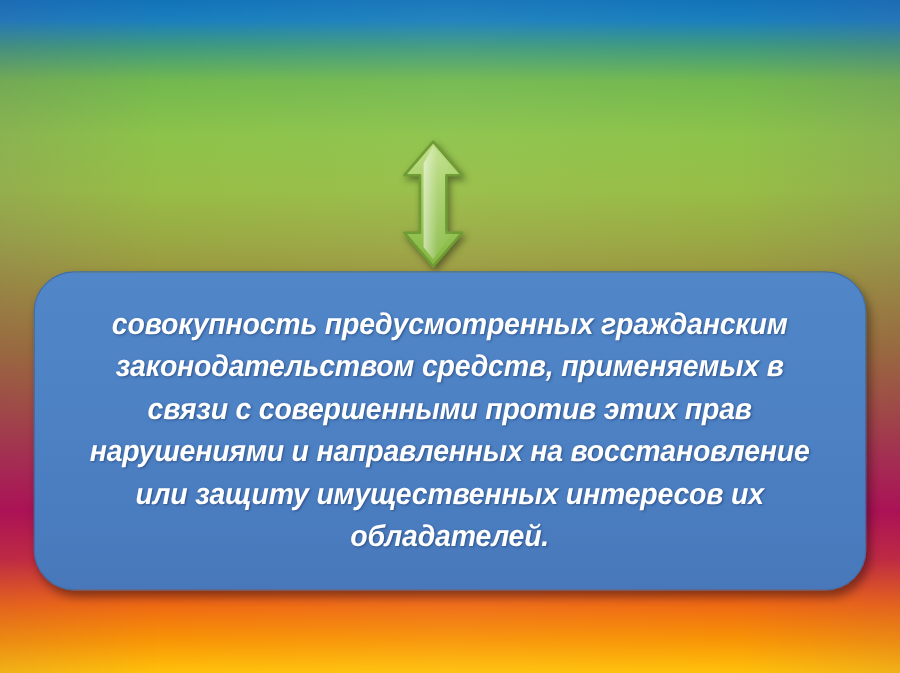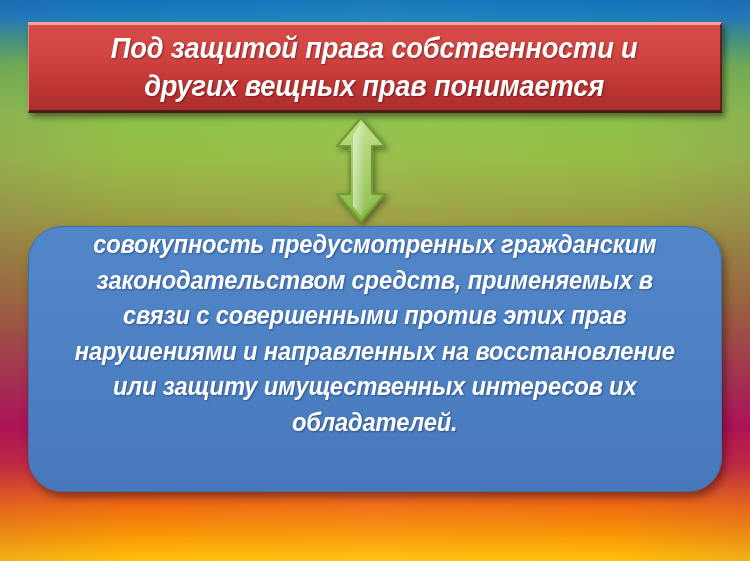--- a/index.html
+++ b/index.html
@@ -113,21 +113,21 @@
     box-sizing: border-box;
     border-radius: 34px;
     background: linear-gradient(to bottom,
         #5186c8 0%,
         #4d82c5 40%,
         #4a7dc0 75%,
         #4878ba 100%);
     border: 1px solid #3f6ea8;
     box-shadow: 3px 5px 8px rgba(0, 0, 0, 0.40);
     display: flex;
-    align-items: flex-start;
+    align-items: center;
     justify-content: center;
   }
   .bluebox-text {
     color: #ffffff;
     font-size: 25px;
     font-weight: bold;
     font-style: italic;
     font-stretch: condensed;
     line-height: 1.42;
     text-align: center;
@@ -139,24 +139,20 @@
   }
 </style>
 </head>
 <body>
 
 <div id="slide">
 
   <div class="bg-base"></div>
   <div class="bg-tint"></div>
 
-  <div class="banner">
-    <div class="banner-text">Под защитой права собственности и
-других вещных прав понимается</div>
-  </div>
 
   <div class="arrow-wrap">
     <svg viewBox="0 0 56 108" xmlns="http://www.w3.org/2000/svg" aria-hidden="true">
       <defs>
         <linearGradient id="arrGrad" x1="0" y1="0" x2="0" y2="1">
           <stop offset="0%" stop-color="#c2e08c"></stop>
           <stop offset="35%" stop-color="#a9d16b"></stop>
           <stop offset="70%" stop-color="#96c455"></stop>
           <stop offset="100%" stop-color="#83b63f"></stop>
         </linearGradient>

